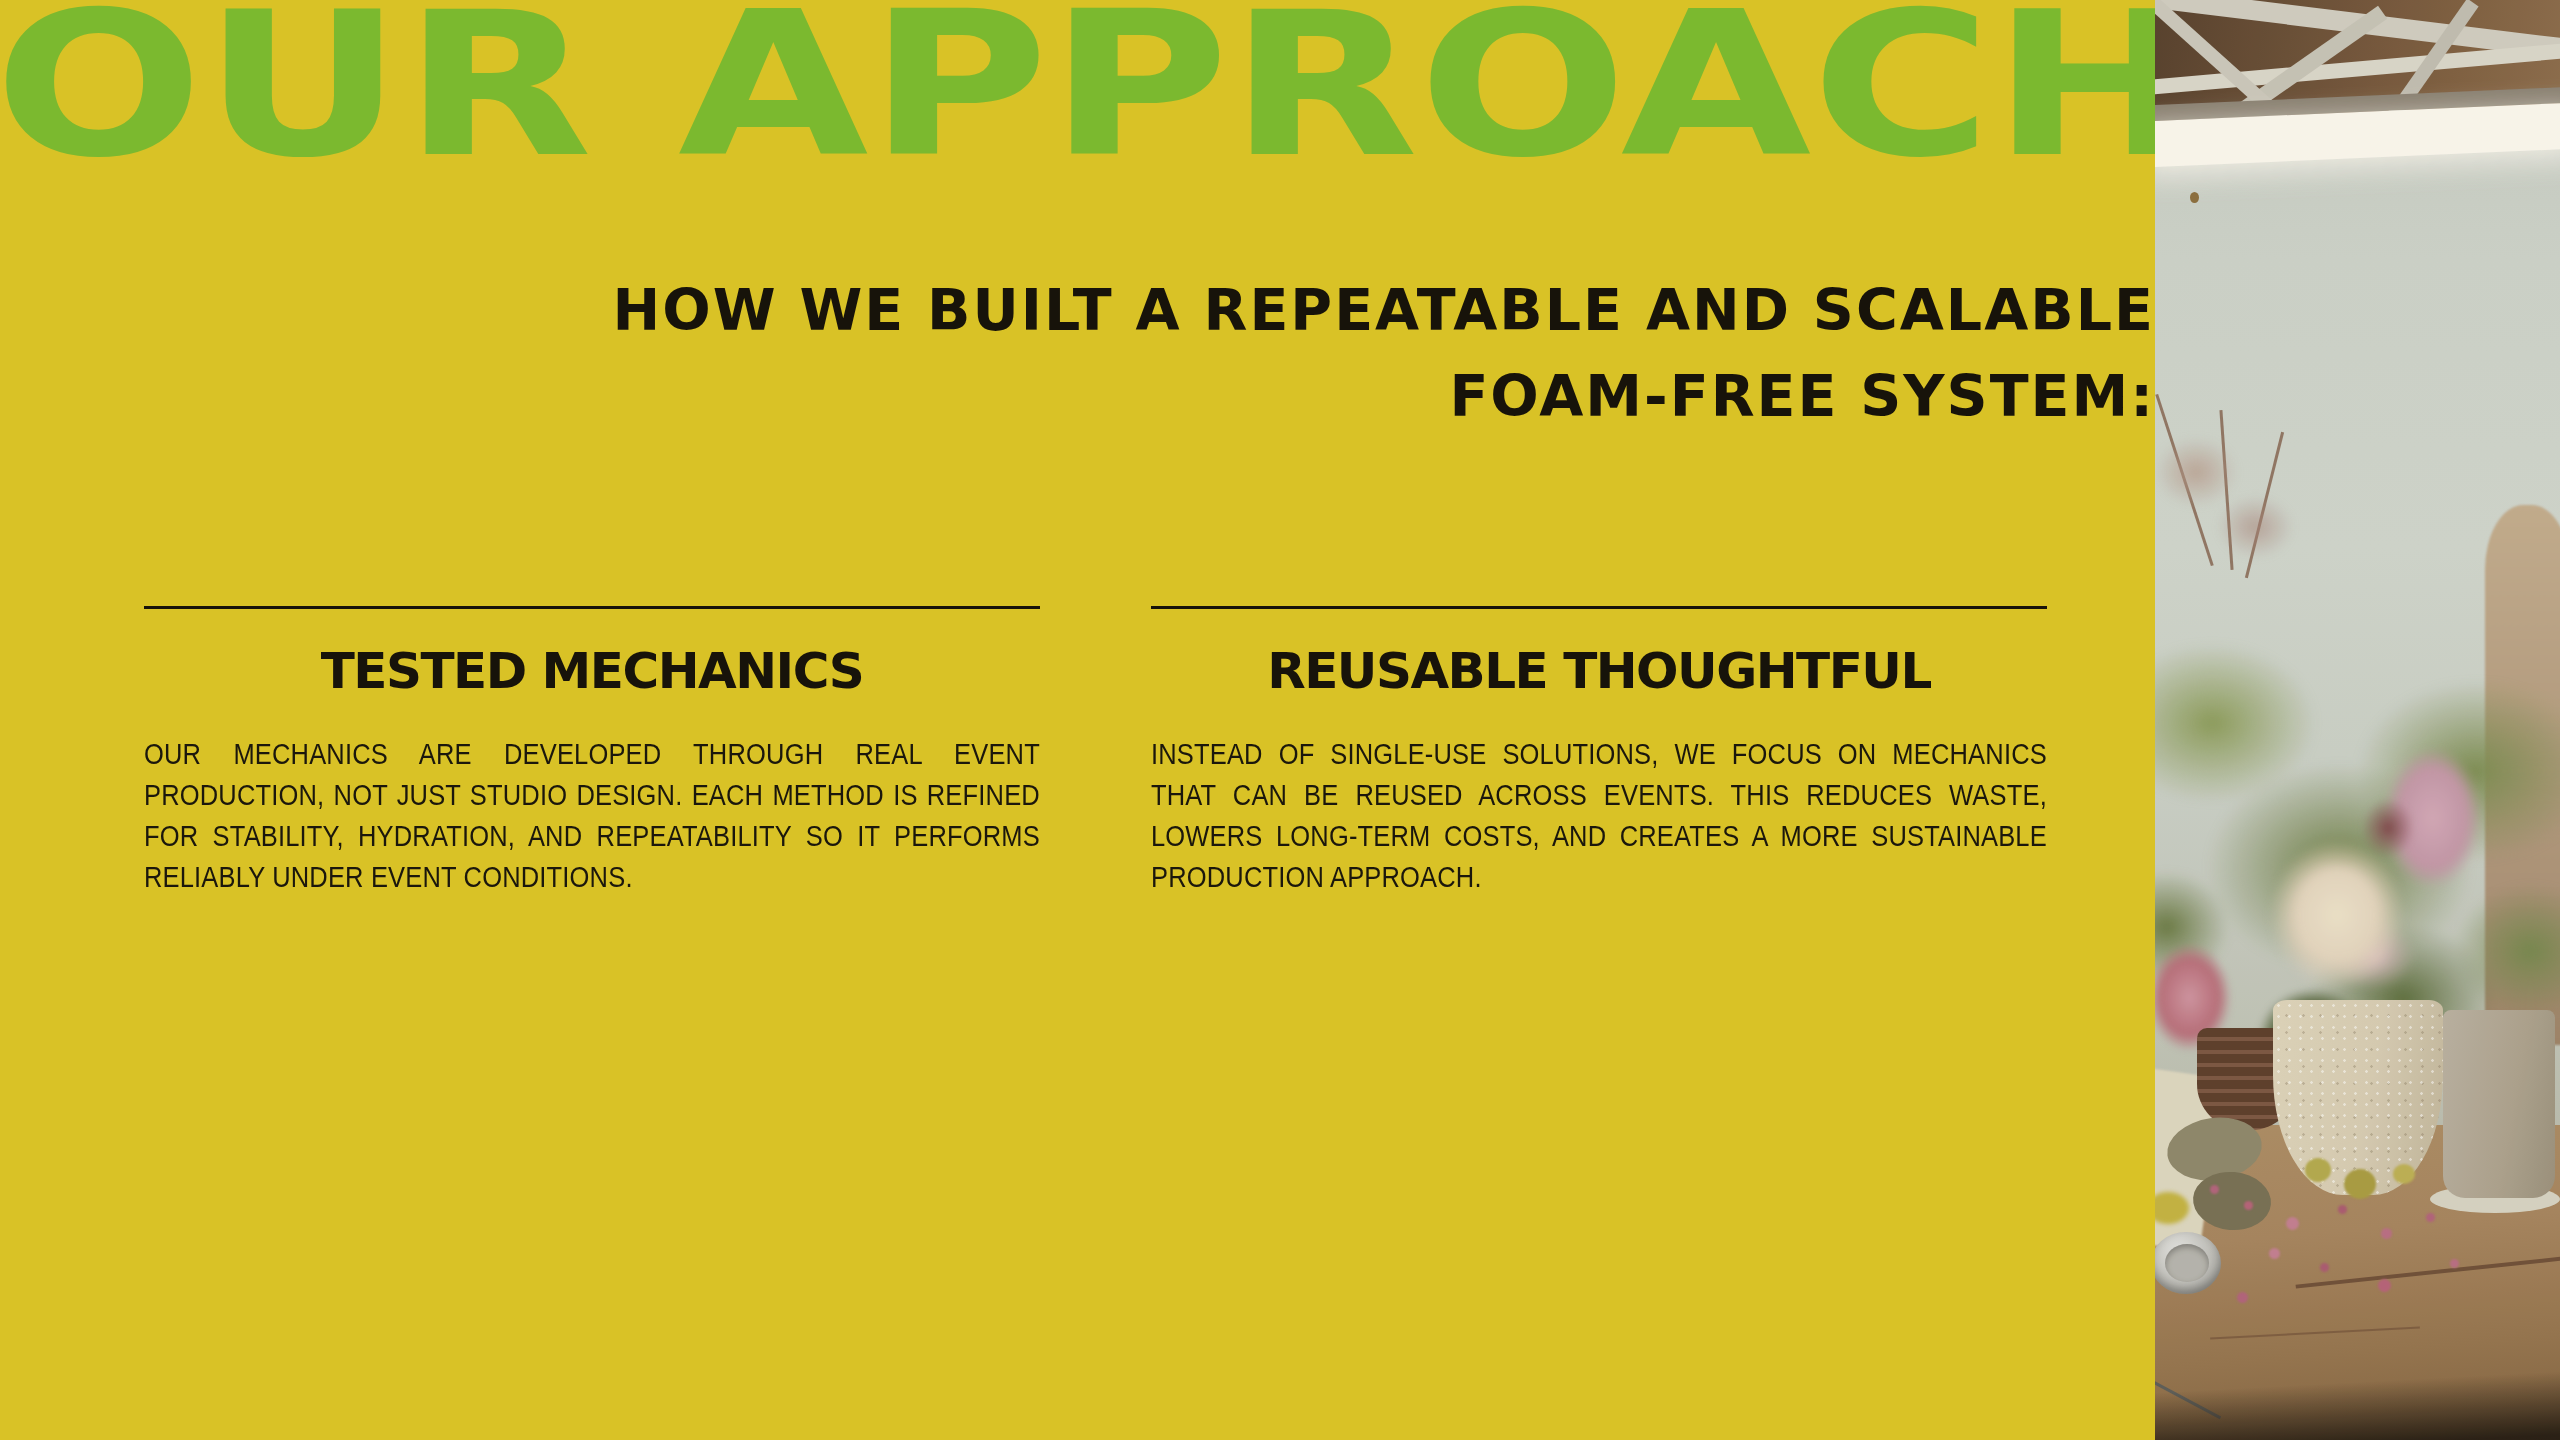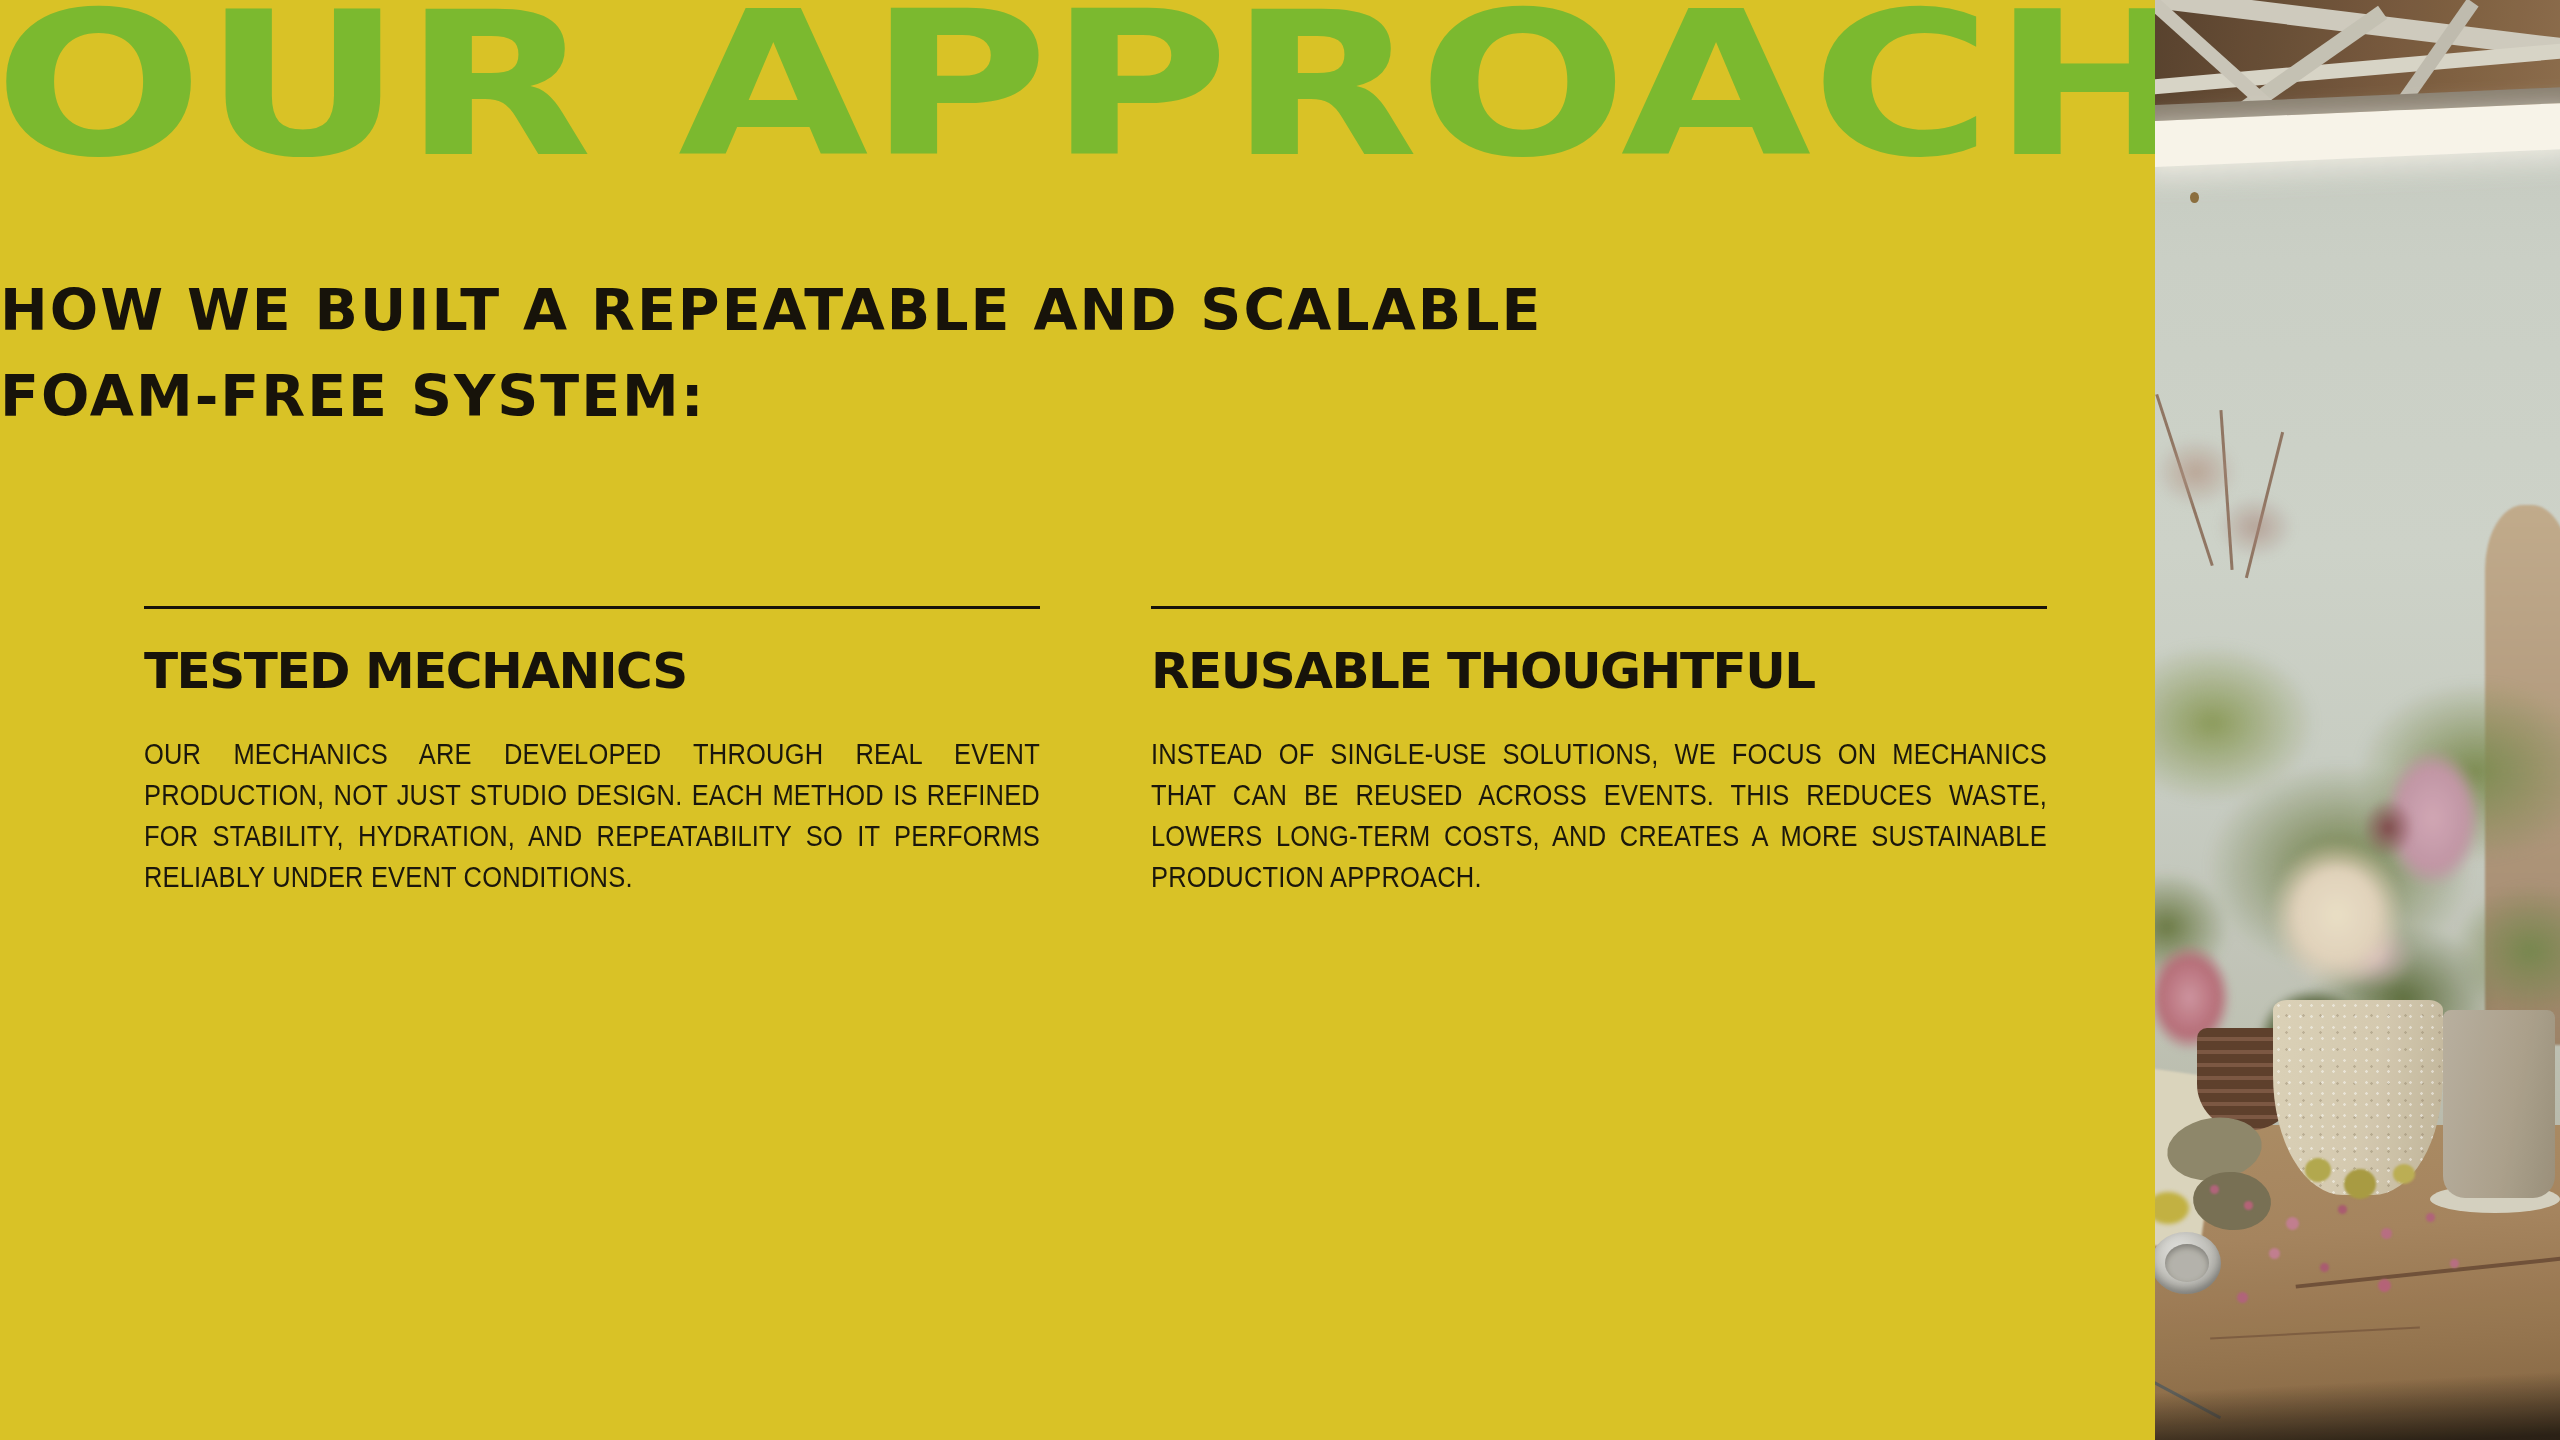--- a/index.html
+++ b/index.html
@@ -13,36 +13,36 @@
     position:absolute;left:-6px;top:-15px;margin:0;
     font-family:"DejaVu Sans",sans-serif;font-weight:bold;
     font-size:200px;line-height:200px;letter-spacing:0;
     color:#7bb92f;white-space:nowrap;
     transform:scaleX(1.23);transform-origin:left top;
   }
 
   
   .subtitle{
     position:absolute;left:0;top:267px;width:2155px;
-    text-align:left;font-family:"DejaVu Sans",sans-serif;font-weight:bold;
+    text-align:right;font-family:"DejaVu Sans",sans-serif;font-weight:bold;
     font-size:57px;line-height:86px;letter-spacing:2px;
     color:#17130a;white-space:pre-line;
   }
 
   
   .grid{
     position:absolute;left:144px;top:606px;width:1903px;
     display:grid;grid-template-columns:896px 896px;column-gap:111px;
     grid-template-rows:335px 328px;
   }
   .cell{border-top:3px solid #17130a;overflow:visible;}
   .cell.last{border-bottom:3px solid #17130a;}
   .cell h2{
     margin:37px 0 0 0;font-family:"DejaVu Sans",sans-serif;font-weight:bold;
-    font-size:50px;line-height:50px;letter-spacing:-1.5px;color:#17130a;
+    font-size:50px;line-height:50px;letter-spacing:-1.5px;color:#17130a;text-align:center;
   }
   .cell p{
     margin:37px 0 0 0;width:1054px;
     transform:scaleX(0.85);transform-origin:left top;
     font-family:"Liberation Sans",sans-serif;font-size:30px;line-height:41px;
     text-align:justify;color:#1b170c;letter-spacing:0.2px;
   }
 
   
   .photo{

